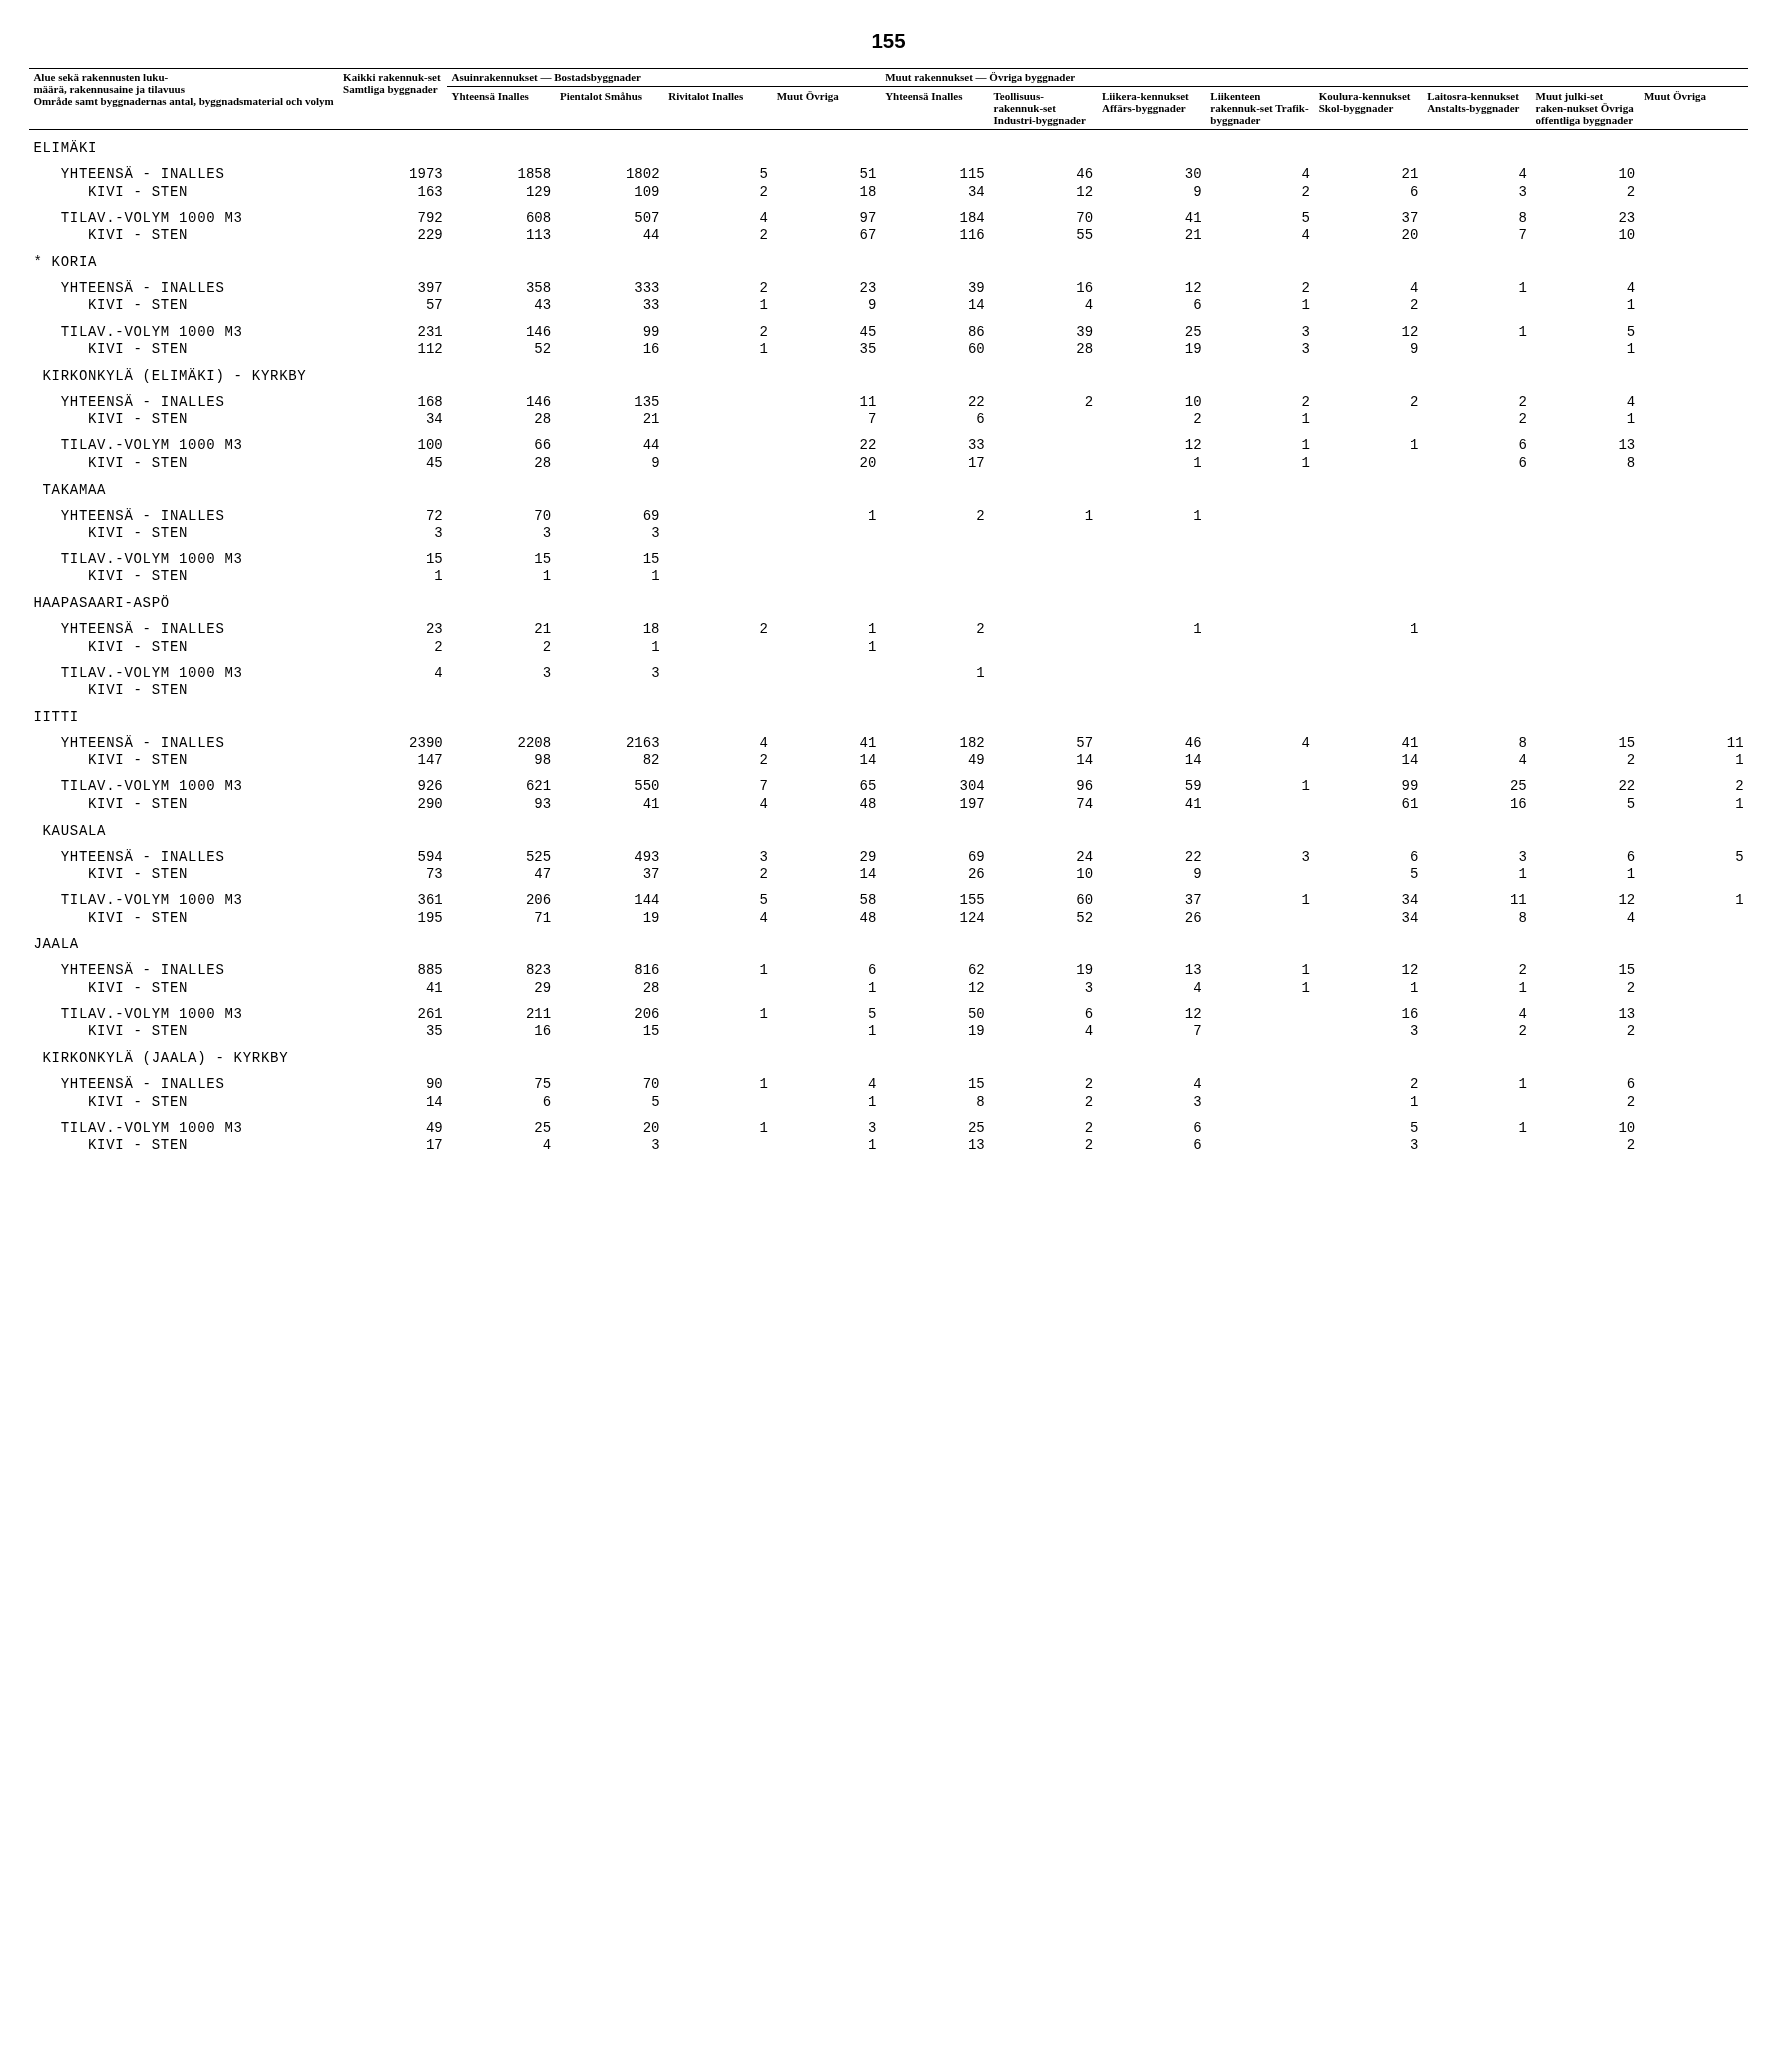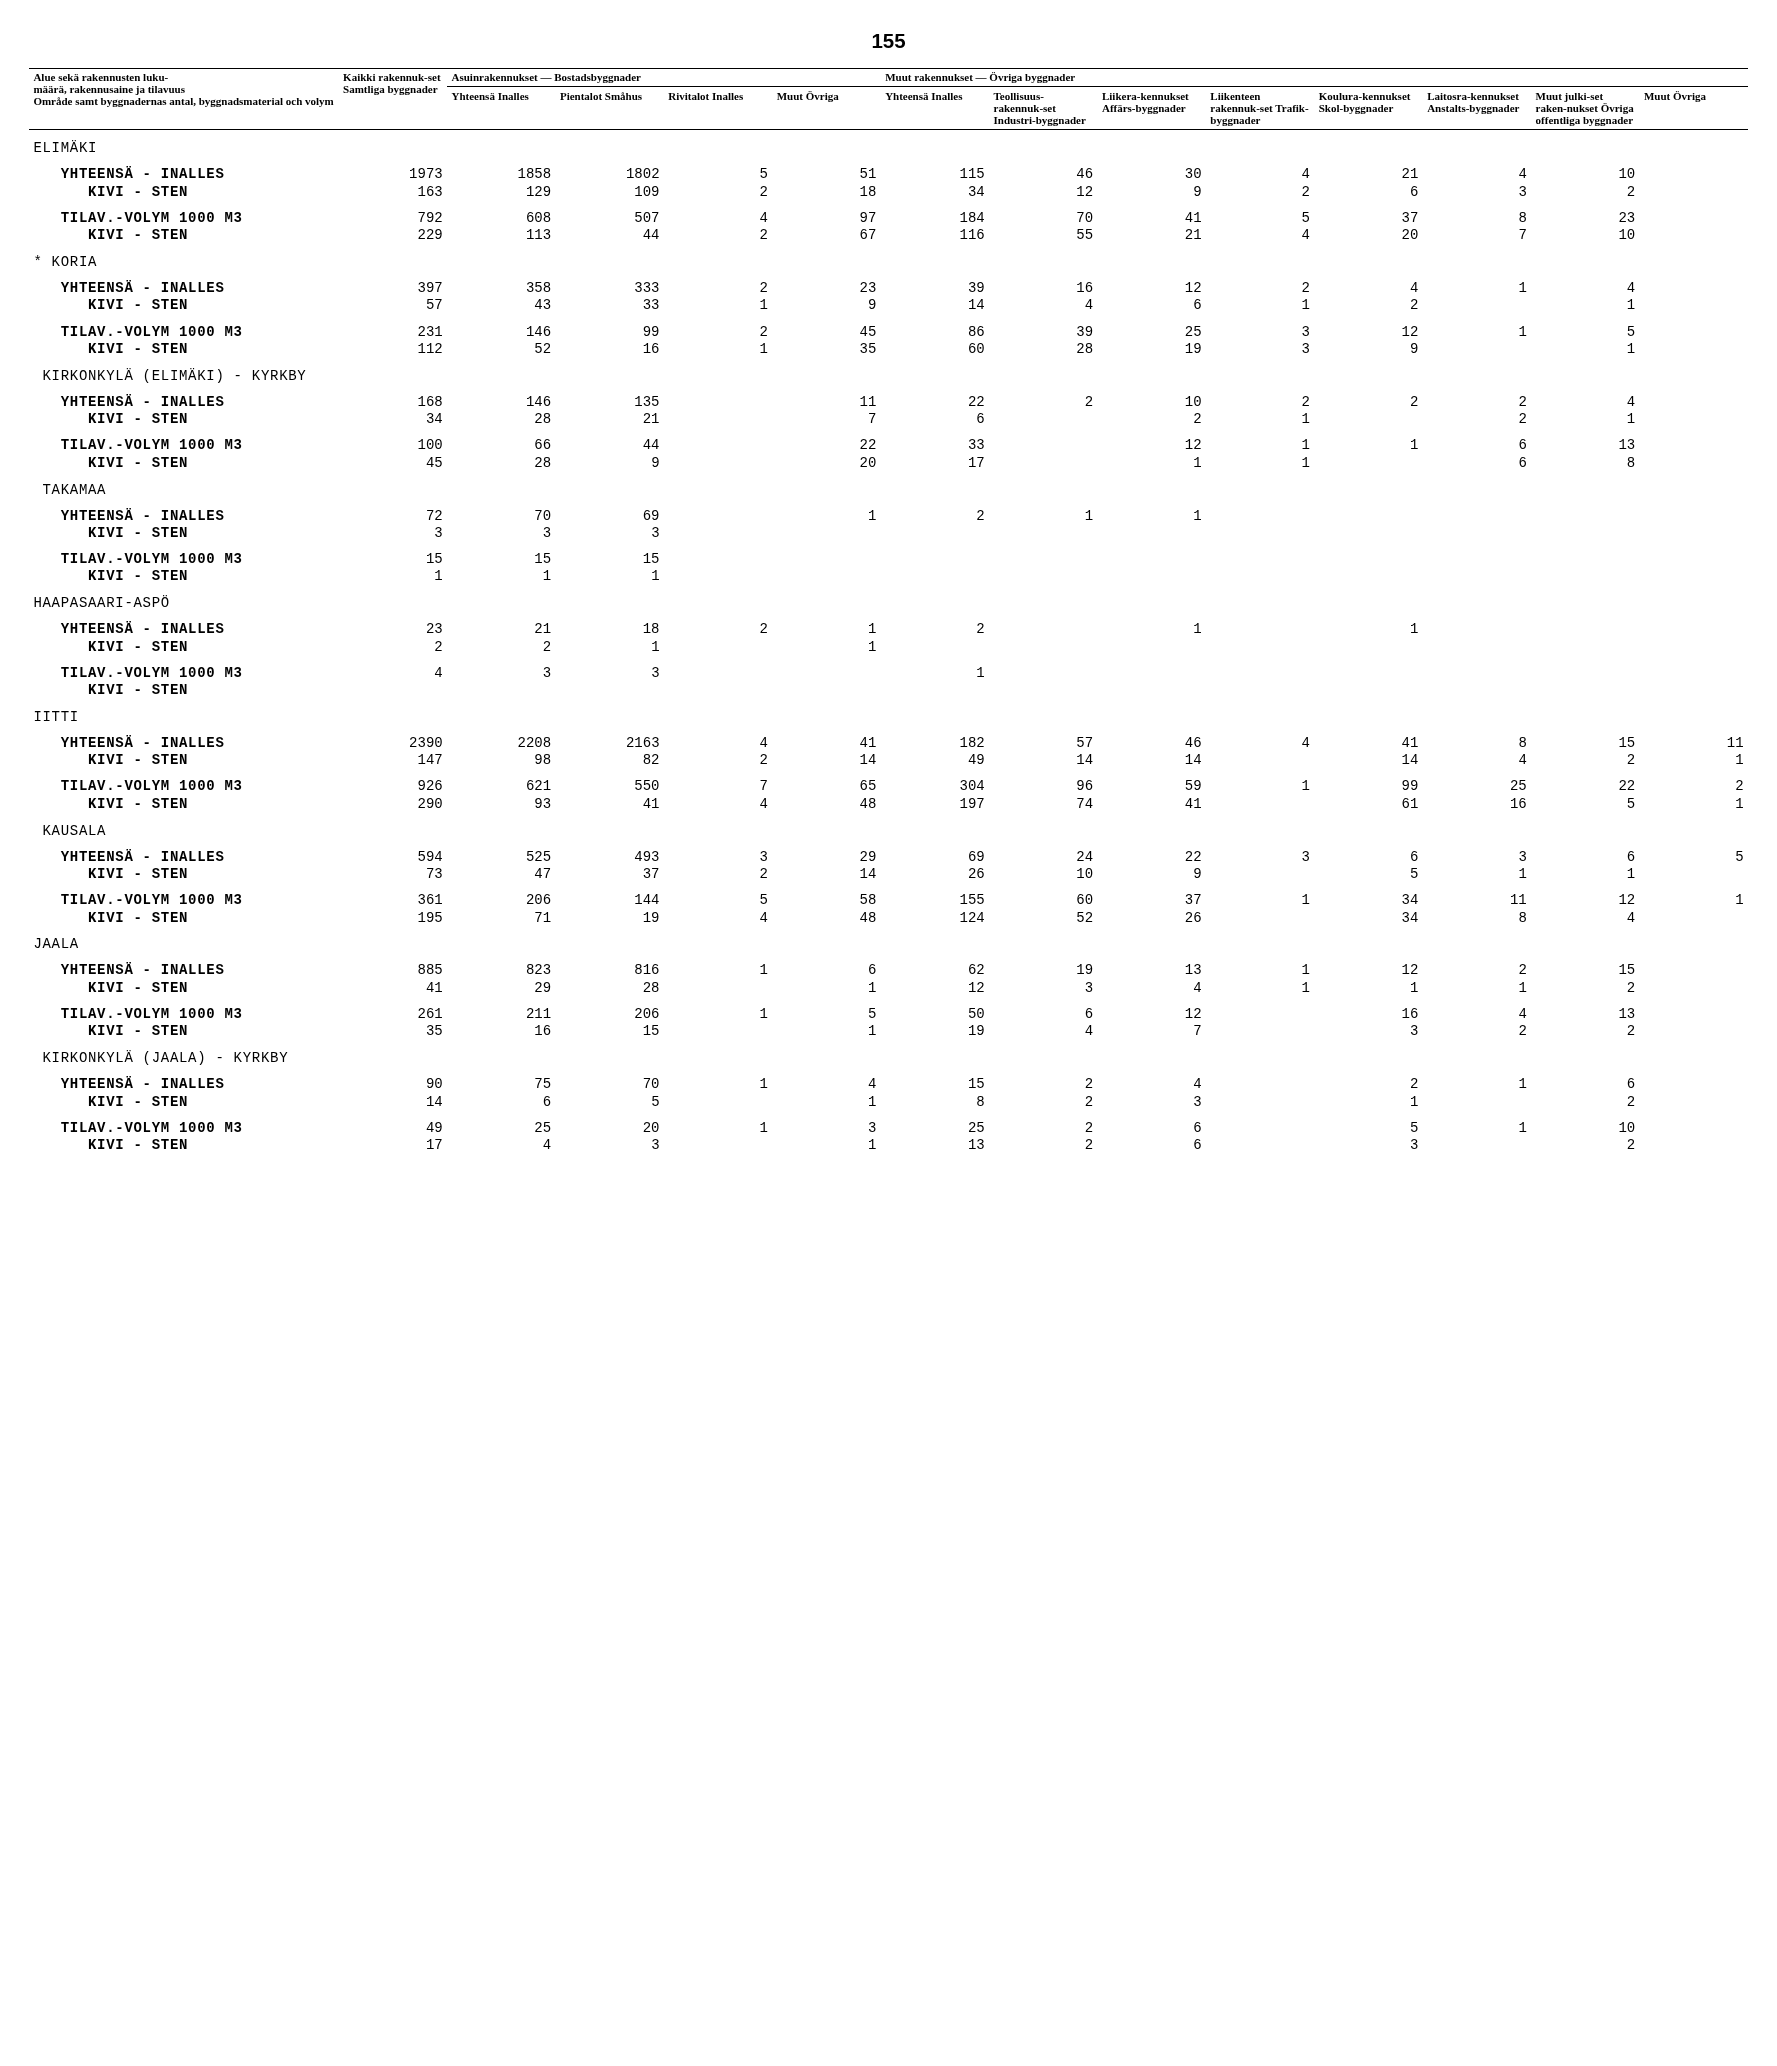--- a/index.html
+++ b/index.html
@@ -41,21 +41,20 @@
   }
   td {
     padding: 0.7px 4.4px;
     font-family: "Courier New", monospace;
     font-size: 14px;
     white-space: pre;
   }
   td.label {
     font-family: "Courier New", monospace;
     letter-spacing: 0.7px;
-    font-weight: bold;
   }
   td.num {
     text-align: right;
   }
   tr.section td.label {
     font-weight: normal;
     padding-top: 10.2px;
   }
   tr.spacer td {
     height: 7.3px;

